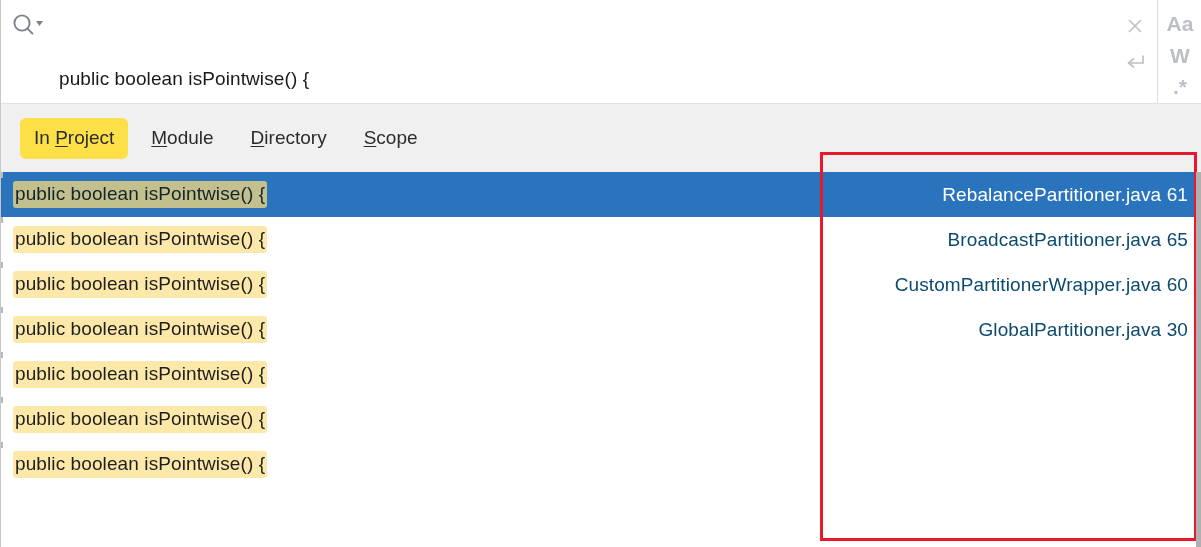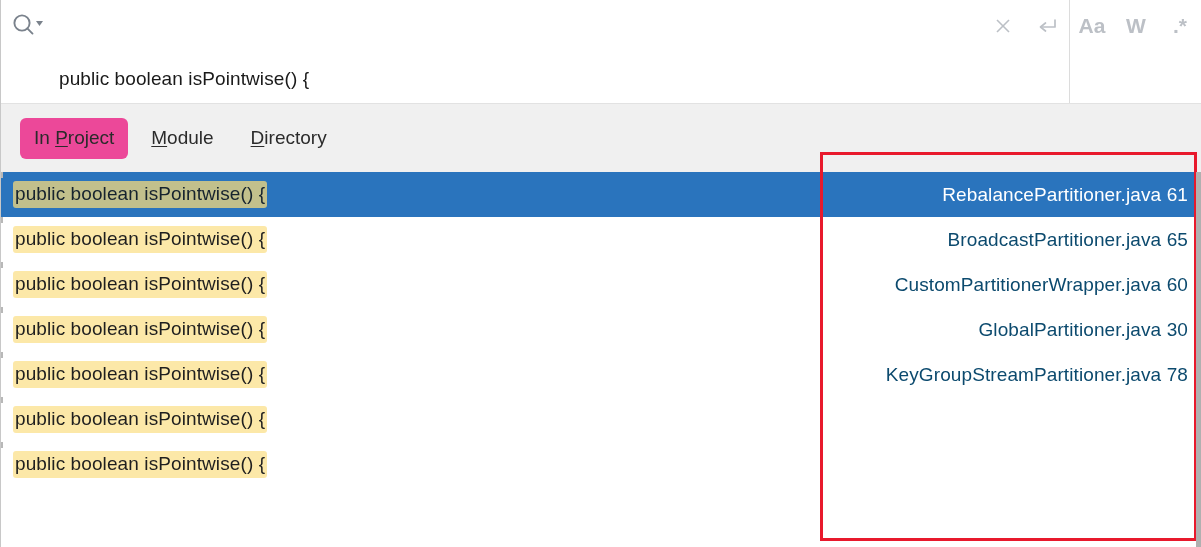--- a/index.html
+++ b/index.html
@@ -67,20 +67,21 @@
     height: 103px;
     display: flex;
     align-items: flex-start;
   }
   .tool-group {
     display: flex;
     align-items: flex-start;
     height: 103px;
     padding-top: 8px;
     box-sizing: border-box;
+    flex-direction: column;
   }
   .tool-group.with-divider {
     border-left: 1px solid #dcdcdc;
   }
   .tool-btn {
     width: 44px;
     height: 36px;
     display: flex;
     align-items: center;
     justify-content: center;
@@ -114,21 +115,21 @@
     font-size: 19px;
     color: #2b2b2b;
     padding: 9px 14px 10px 14px;
     margin-right: 9px;
     border-radius: 6px;
     cursor: default;
     user-select: none;
     white-space: nowrap;
   }
   .tab.selected {
-    background: #ec4899;
+    background: #fde047;
   }
   .tab u { text-decoration: underline; text-underline-offset: 2px; }
 
   
   .results {
     position: absolute;
     left: 0;
     top: 172px;
     width: 1201px;
     height: 375px;
@@ -260,20 +261,21 @@
         <div class="tool-btn text-toggle">.*</div>
       </div>
 
     </div>
   </div>
 
   <div class="tab-row">
     <div class="tab selected"><span>In </span><u>P</u><span>roject</span></div>
     <div class="tab"><span></span><u>M</u><span>odule</span></div>
     <div class="tab"><span></span><u>D</u><span>irectory</span></div>
+    <div class="tab"><span></span><u>S</u><span>cope</span></div>
   </div>
 
   <div class="results">
 
     <div class="result-row selected">
       <span class="gutter-tick" style="top:0px"></span>
       <span class="match-text">public boolean isPointwise() {</span>
       <span class="file-text"><span>RebalancePartitioner.java</span> <span>61</span></span>
     </div>
 
@@ -291,21 +293,20 @@
 
     <div class="result-row">
       <span class="gutter-tick" style="top:0px"></span>
       <span class="match-text">public boolean isPointwise() {</span>
       <span class="file-text"><span>GlobalPartitioner.java</span> <span>30</span></span>
     </div>
 
     <div class="result-row">
       <span class="gutter-tick" style="top:0px"></span>
       <span class="match-text">public boolean isPointwise() {</span>
-      <span class="file-text"><span>KeyGroupStreamPartitioner.java</span> <span>78</span></span>
     </div>
 
     <div class="result-row">
       <span class="gutter-tick" style="top:0px"></span>
       <span class="match-text">public boolean isPointwise() {</span>
     </div>
 
     <div class="result-row">
       <span class="gutter-tick" style="top:0px"></span>
       <span class="match-text">public boolean isPointwise() {</span>

